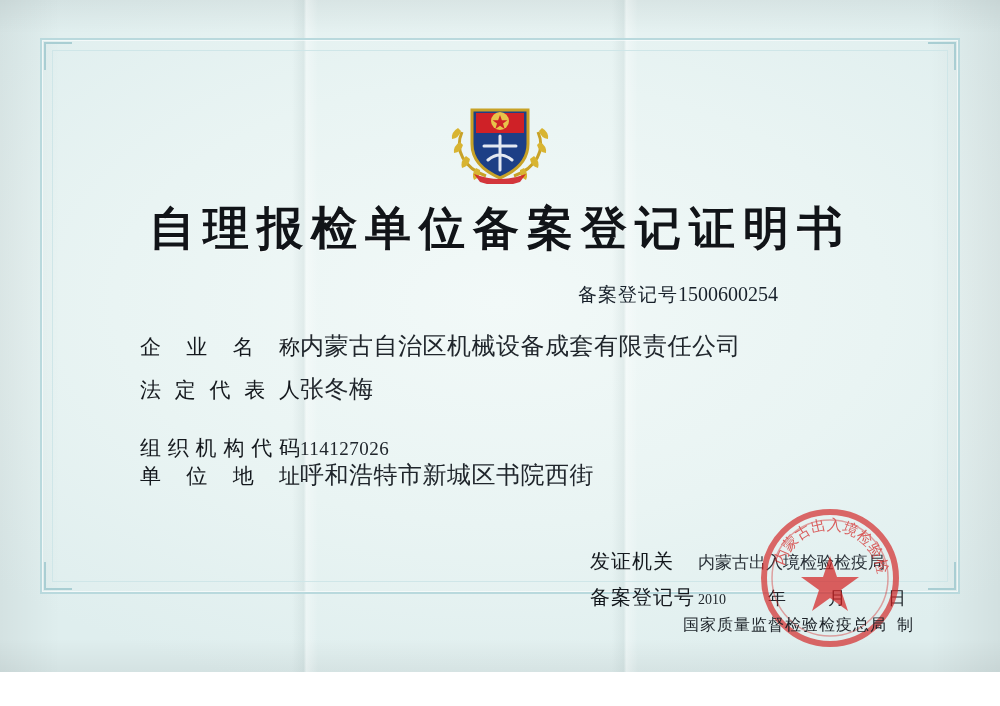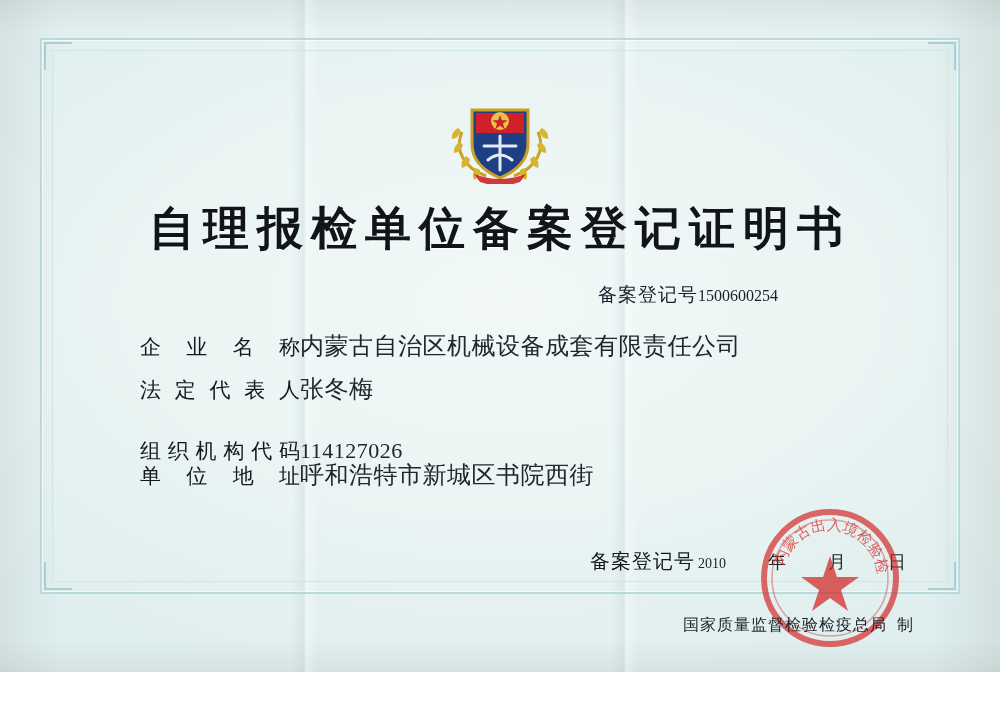--- a/index.html
+++ b/index.html
@@ -103,21 +103,21 @@
   .reg-no {
     position: absolute;
     right: 222px;
     top: 282px;
     font-family: "DejaVu Sans", "Liberation Sans", sans-serif;
     font-size: 19px;
     color: #17202a;
     white-space: nowrap;
   }
   .reg-no .reg-label { letter-spacing: 1px; margin-top: 47px; }
-  .reg-no .reg-value { font-family: "Liberation Serif", serif; font-size: 16px; }
+  .reg-no .reg-value { font-family: "Liberation Serif", serif; font-size: 20px; }
 
   
   .fields {
     position: absolute;
     left: 140px;
     top: 330px;
     width: 720px;
   }
   .field-row {
     display: flex;
@@ -135,21 +135,21 @@
   }
   .field-label span { display: inline-block; }
   .field-value {
     font-family: "DejaVu Sans", "Liberation Sans", sans-serif;
     font-size: 24px;
     color: #20262c;
     letter-spacing: 0.5px;
   }
   .field-value.mono {
     font-family: "Liberation Serif", serif;
-    font-size: 22px;
+    font-size: 19px;
     margin-top: 22px;
   }
 
   
   .issuer {
     position: absolute;
     left: 590px;
     top: 548px;
     width: 360px;
   }
@@ -303,20 +303,24 @@
         <span>地</span>
         <span>址</span>
       </div>
       <div class="field-value">呼和浩特市新城区书院西街</div>
     </div>
 
   </div>
 
   <div class="issuer">
     <div class="issuer-row">
+      <div class="issuer-label">发证机关</div>
+      <div class="issuer-value">内蒙古出入境检验检疫局</div>
+    </div>
+    <div class="issuer-row">
       <div class="issuer-label">备案登记号</div>
       <div class="date-line">
         <span class="year-num">2010</span>
         <span>年</span>
         <span>月</span>
         <span>日</span>
       </div>
     </div>
   </div>
 

